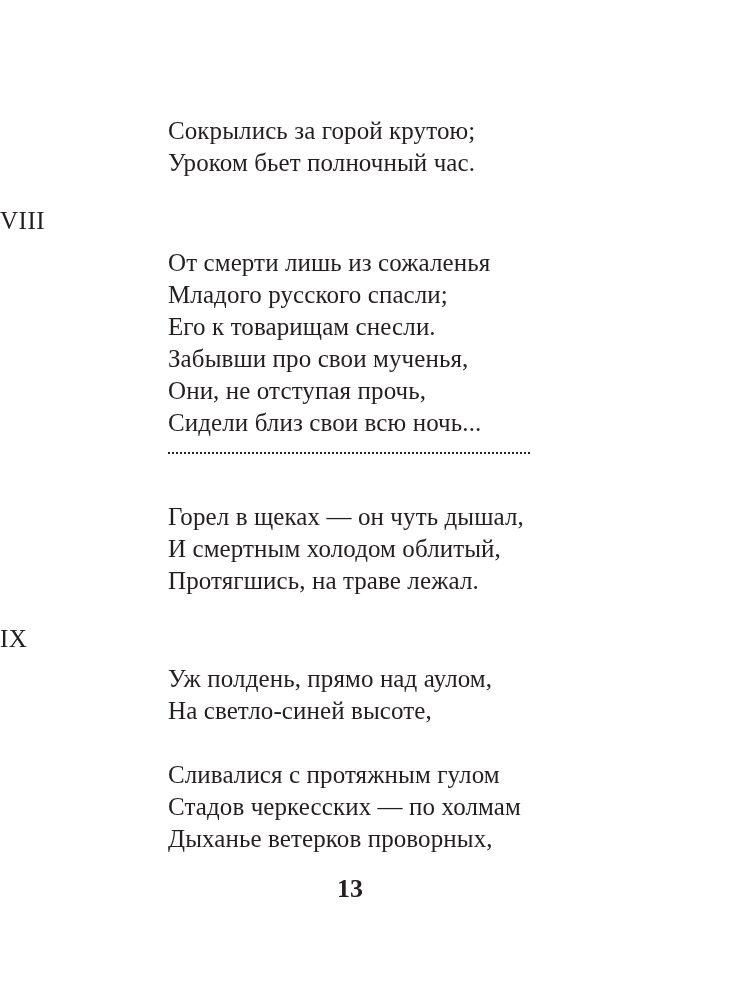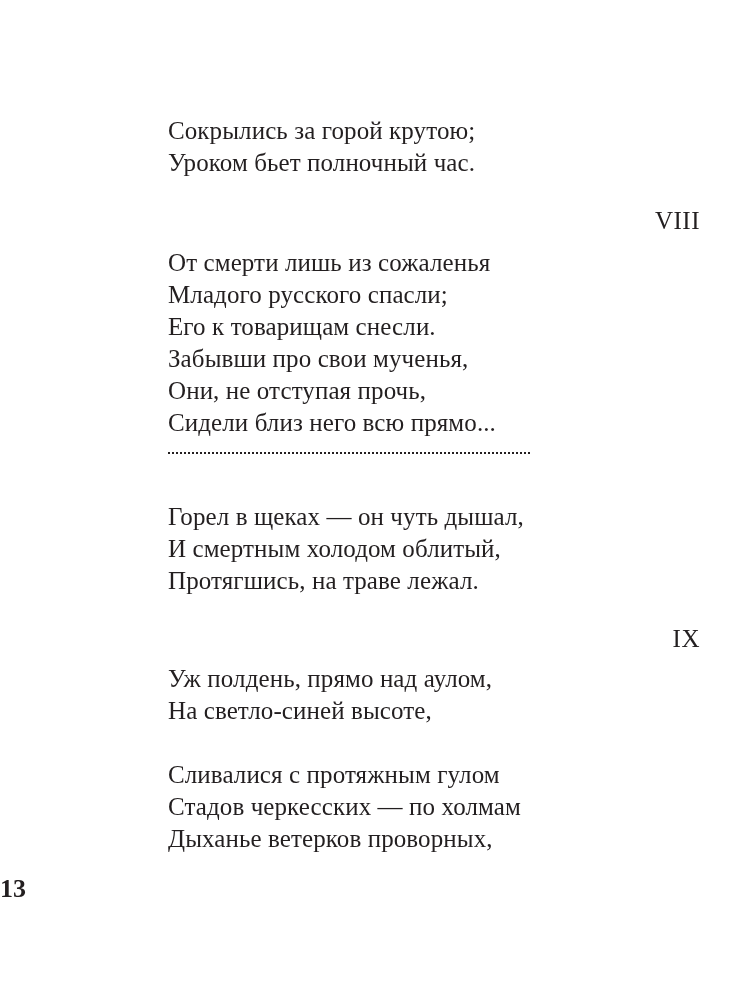--- a/index.html
+++ b/index.html
@@ -27,38 +27,38 @@
       left: 168px;
       font-size: 25px;
       line-height: 30px;
       white-space: nowrap;
       letter-spacing: 0.1px;
     }
     .heading {
       position: absolute;
       left: 0;
       width: 700px;
-      text-align: right;
+      text-align: left;
       font-size: 25px;
       line-height: 30px;
       letter-spacing: 0.5px;
     }
     .dots {
       position: absolute;
       left: 168px;
       width: 362px;
       top: 452px;
       height: 0;
       border-top: 2px dotted #231f20;
     }
     .page-number {
       position: absolute;
       left: 0;
       width: 700px;
-      text-align: left;
+      text-align: center;
       top: 874px;
       font-size: 26px;
       line-height: 30px;
       font-weight: bold;
     }
   </style>
 </head>
 <body>
 
 <div class="page">
@@ -66,21 +66,21 @@
   <div class="line" style="top:116px">Сокрылись за горой крутою;</div>
   <div class="line" style="top:148px">Уроком бьет полночный час.</div>
 
   <div class="heading" style="top:206px">VIII</div>
 
   <div class="line" style="top:248px">От смерти лишь из сожаленья</div>
   <div class="line" style="top:280px">Младого русского спасли;</div>
   <div class="line" style="top:312px">Его к товарищам снесли.</div>
   <div class="line" style="top:344px">Забывши про свои мученья,</div>
   <div class="line" style="top:376px">Они, не отступая прочь,</div>
-  <div class="line" style="top:408px">Сидели близ него всю прямо...</div>
+  <div class="line" style="top:408px">Сидели близ свои всю ночь...</div>
 
   <div class="dots"></div>
 
   <div class="line" style="top:502px">Горел в щеках — он чуть дышал,</div>
   <div class="line" style="top:534px">И смертным холодом облитый,</div>
   <div class="line" style="top:566px">Протягшись, на траве лежал.</div>
 
   <div class="heading" style="top:624px">IX</div>
 
   <div class="line" style="top:664px">Уж полдень, прямо над аулом,</div>

